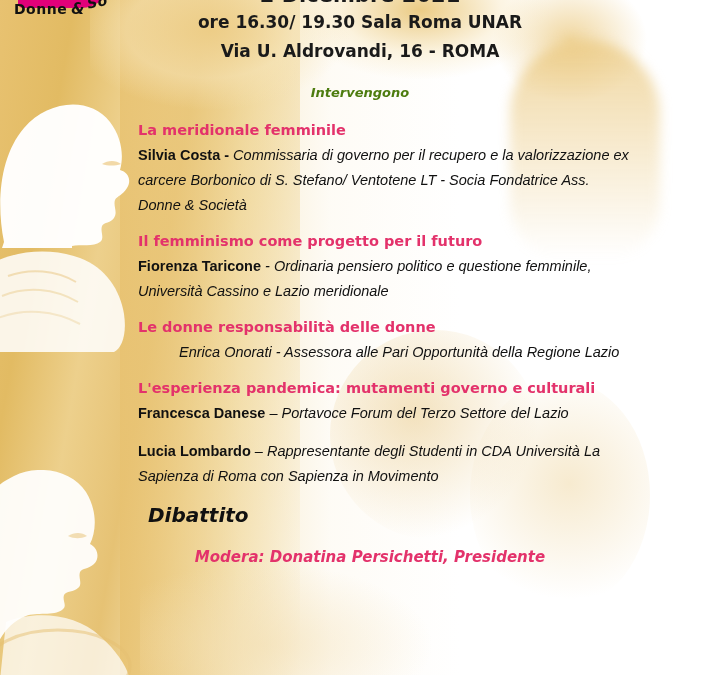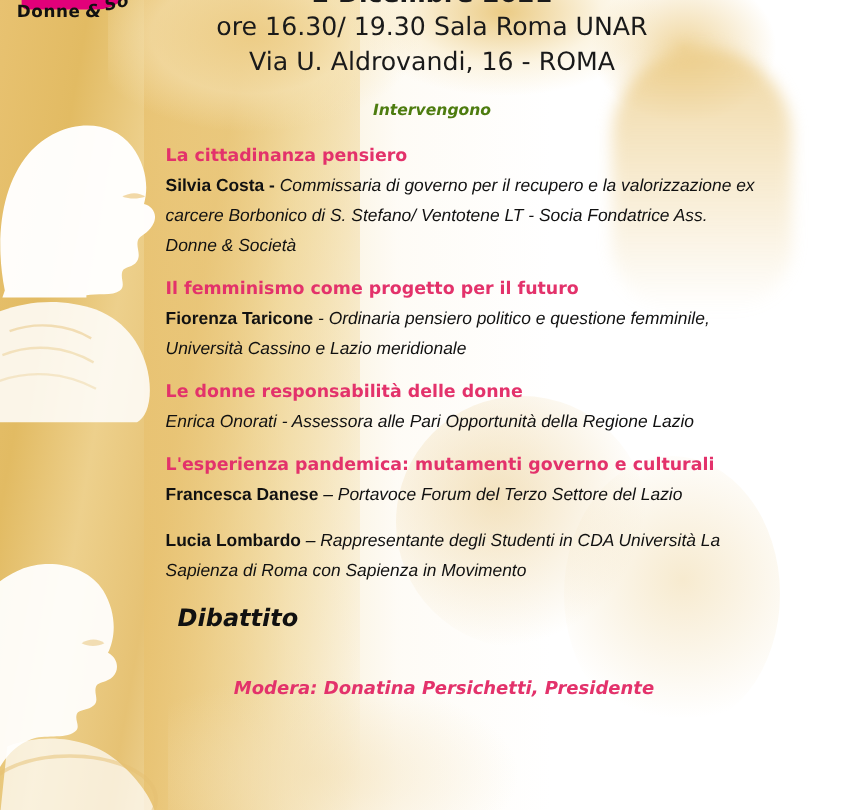--- a/index.html
+++ b/index.html
@@ -163,22 +163,22 @@
     font-family: "DejaVu Sans", sans-serif;
     font-weight: bold;
     font-size: 21px;
     color: #1a1a1a;
     line-height: 26px;
     margin-top: -18px;
     white-space: nowrap;
   }
   .header-line {
     font-family: "DejaVu Sans", sans-serif;
-    font-weight: normal;
-    font-size: 21px;
+    font-weight: bold;
+    font-size: 17px;
     color: #1a1a1a;
     line-height: 29px;
     white-space: nowrap;
   }
   .intervengono {
     font-family: "DejaVu Sans", sans-serif;
     font-style: italic;
     font-weight: bold;
     font-size: 13px;
     color: #4d7c0f;
@@ -210,38 +210,39 @@
     line-height: 25px;
   }
 
   .speaker {
     font-weight: bold;
     font-style: normal;
   }
   .speaker-italic {
     font-weight: normal;
     font-style: italic;
+    margin-left: 41px;
   }
   .role {
     font-style: italic;
   }
 
   .dibattito {
     font-family: "DejaVu Sans", sans-serif;
     font-weight: bold;
     font-style: italic;
     font-size: 20px;
     color: #111111;
     margin-top: 14px;
     margin-left: 10px;
   }
 
   .modera {
     text-align: center;
-    margin-top: 34px;
+    margin-top: 18px;
     padding-left: 60px;
     padding-right: 40px;
   }
   .modera-line {
     font-family: "DejaVu Sans", sans-serif;
     font-weight: bold;
     font-style: italic;
     font-size: 15px;
     color: #e3326b;
     line-height: 25px;
@@ -298,21 +299,21 @@
     <div class="header">
       <div class="header-date">2 Dicembre 2021</div>
       <div class="header-line">ore  16.30/ 19.30 Sala Roma UNAR</div>
       <div class="header-line">Via U. Aldrovandi, 16 - ROMA</div>
       <div class="intervengono">Intervengono</div>
     </div>
 
     <div class="program">
 
       <div class="entry">
-        <div class="entry-title">La cittadinanza pensiero</div>
+        <div class="entry-title">La meridionale femminile</div>
         <div class="entry-body"><span class="speaker">Silvia Costa -</span><span class="role"> Commissaria di governo per il recupero e la valorizzazione ex carcere Borbonico di S. Stefano/ Ventotene LT - Socia Fondatrice Ass. Donne &amp; Società</span></div>
       </div>
 
       <div class="entry">
         <div class="entry-title">Il femminismo  come progetto per il futuro</div>
         <div class="entry-body"><span class="speaker">Fiorenza Taricone</span><span class="role"> - Ordinaria pensiero politico e questione femminile, Università Cassino e Lazio meridionale</span></div>
       </div>
 
       <div class="entry">
         <div class="entry-title">Le donne responsabilità delle donne</div>

